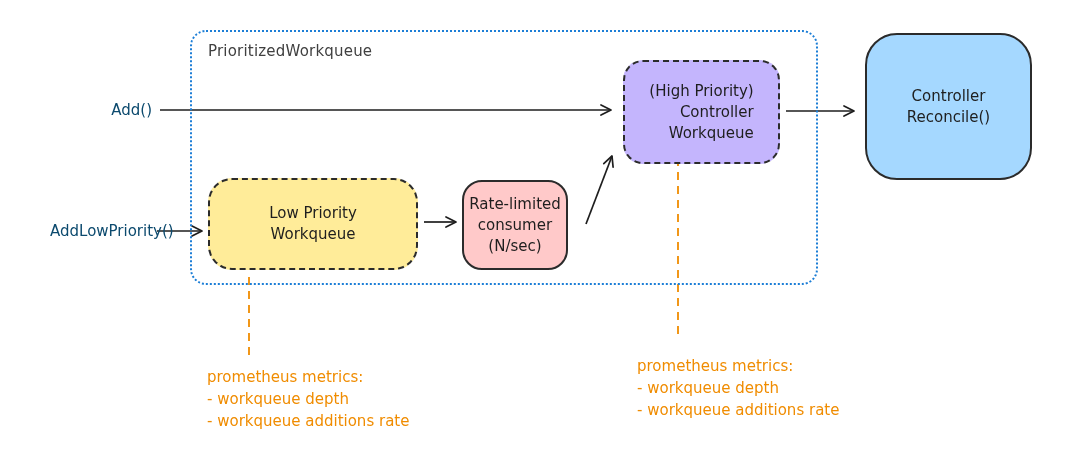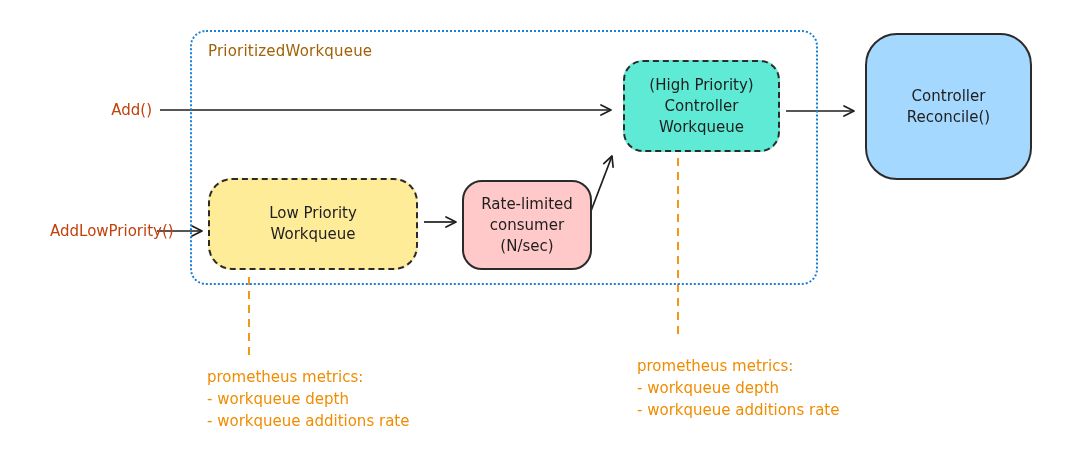--- a/index.html
+++ b/index.html
@@ -26,21 +26,21 @@
     position: absolute;
     left: 190px; top: 30px;
     width: 628px; height: 255px;
     border: 2px dotted #1c7ed6;
     border-radius: 16px;
     background: transparent;
   }
   .container-label {
     position: absolute;
     left: 16px; top: 10px;
-    color: #a16207;
+    color: #404040;
     font-size: 15px;
     letter-spacing: 0.2px;
     white-space: nowrap;
   }
 
   
   .node {
     position: absolute;
     display: flex;
     align-items: center;
@@ -55,44 +55,45 @@
   .node-low {
     left: 208px; top: 178px;
     width: 210px; height: 92px;
     background: #ffec99;
     border: 2.5px dashed #2b2b2b;
     border-radius: 24px;
     align-items: center;
   }
   .node-rate {
     left: 462px; top: 180px;
-    width: 130px; height: 90px;
+    width: 106px; height: 90px;
     background: #ffc9c9;
     border: 2px solid #2b2b2b;
     border-radius: 20px;
   }
   .node-high {
     left: 623px; top: 60px;
-    width: 157px; height: 92px;
-    background: #5eead4;
+    width: 157px; height: 104px;
+    background: #c4b5fd;
     border: 2.5px dashed #2b2b2b;
     border-radius: 20px;
+    text-align: right;
   }
   .node-reconcile {
     left: 865px; top: 33px;
     width: 167px; height: 147px;
     background: #a5d8ff;
     border: 2px solid #2b2b2b;
     border-radius: 32px;
   }
 
   
   .io-label {
     position: absolute;
-    color: #c2410c;
+    color: #0c4a6e;
     font-size: 15px;
     white-space: nowrap;
   }
   .io-add { left: 62px; top: 101px; width: 90px; text-align: right; }
   .io-addlow { left: 14px; top: 222px; width: 140px; text-align: left; margin-left: 36px; }
 
   
   .annotation {
     position: absolute;
     color: #f08c00;

